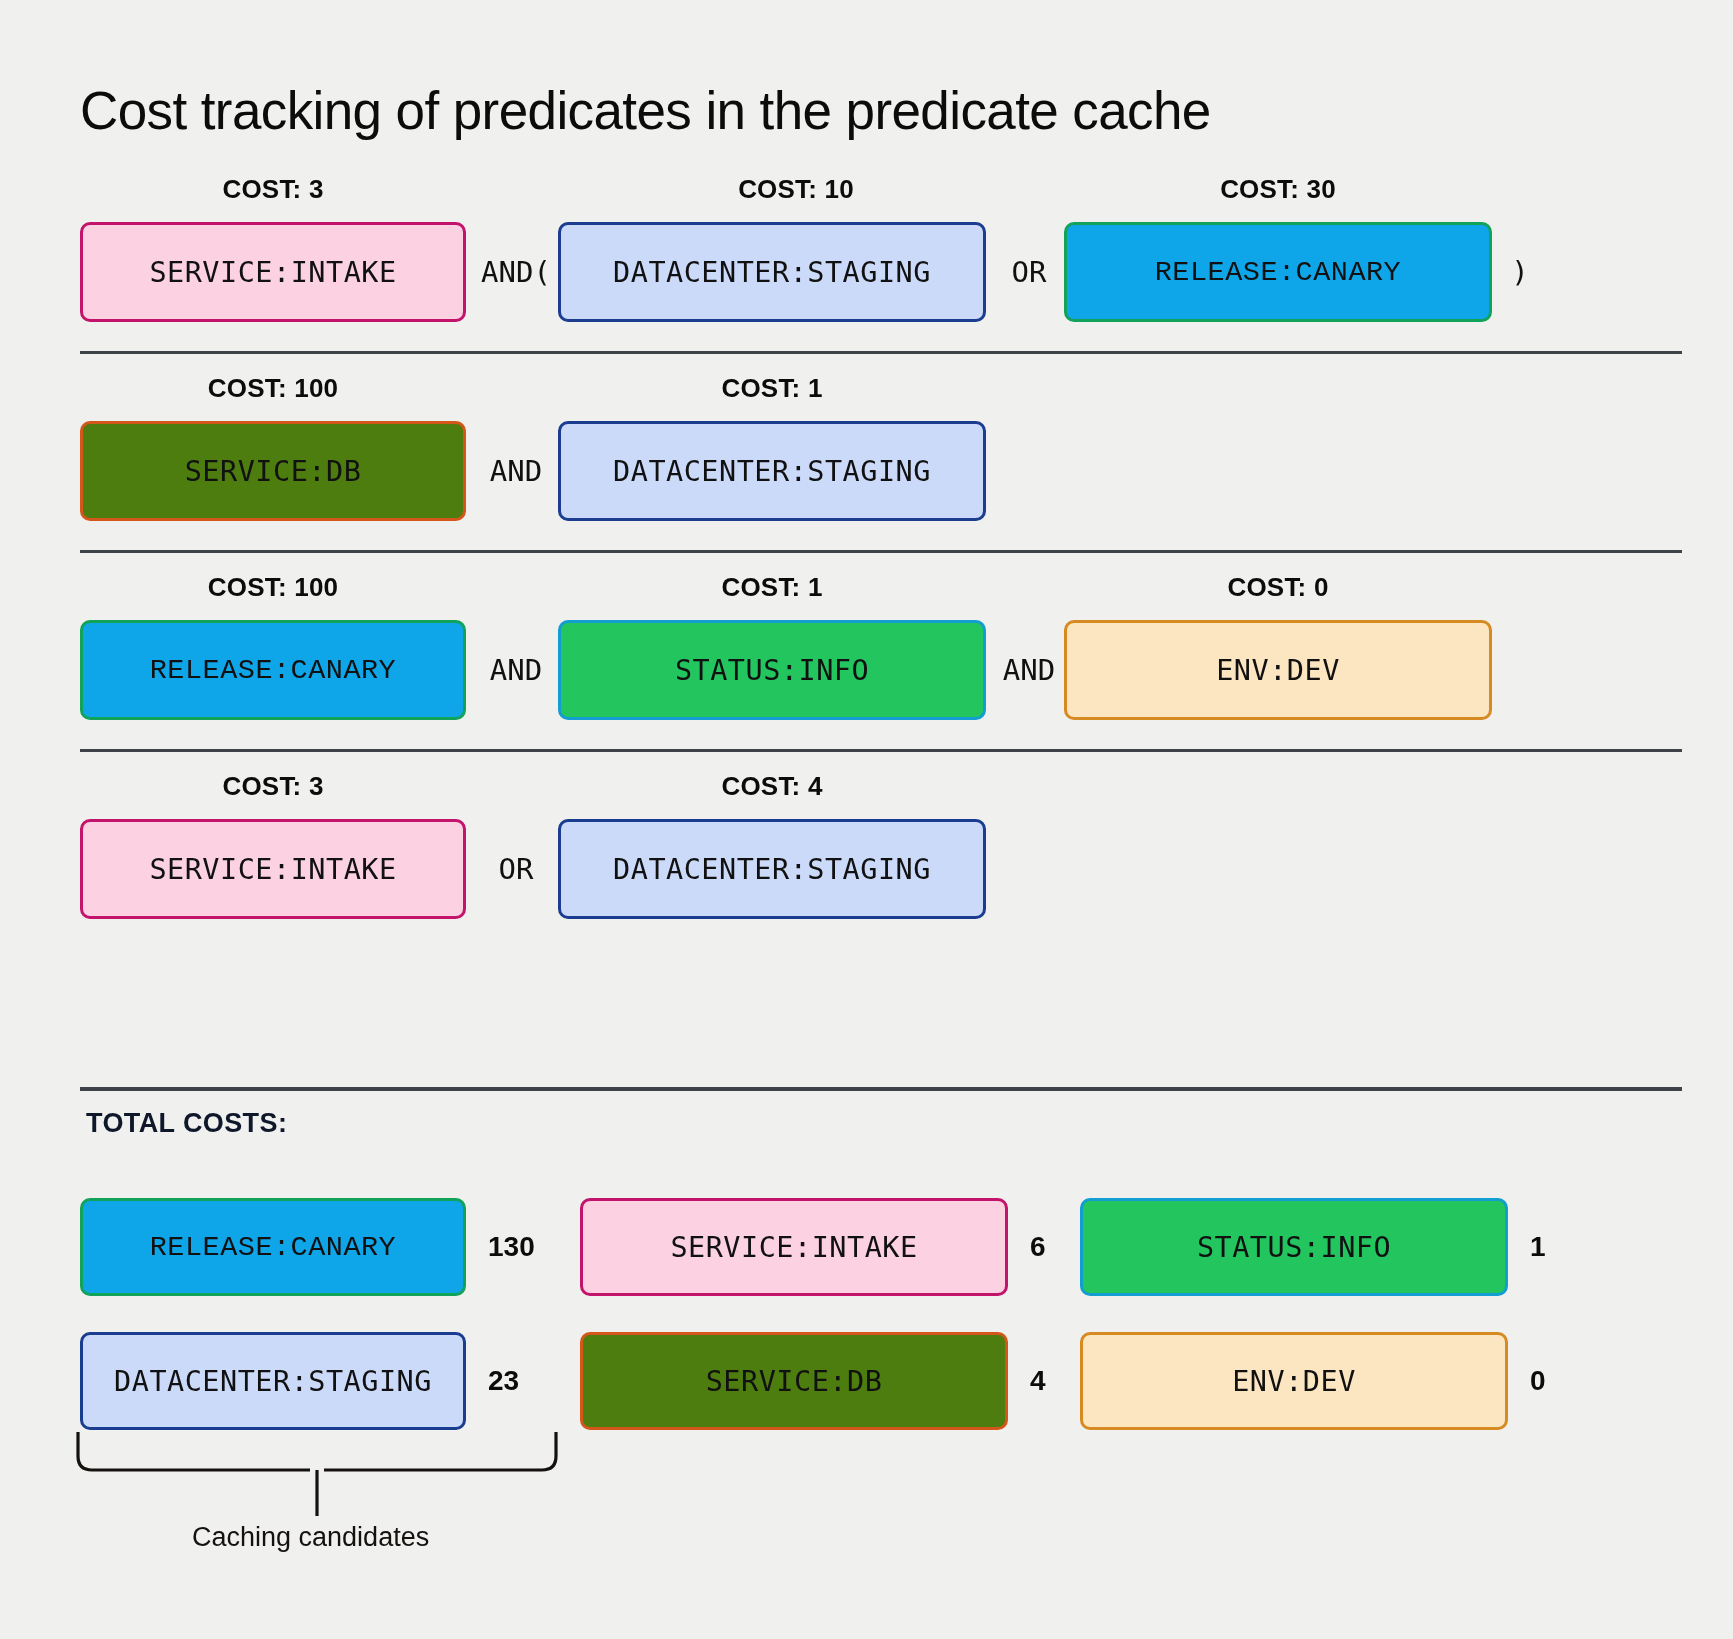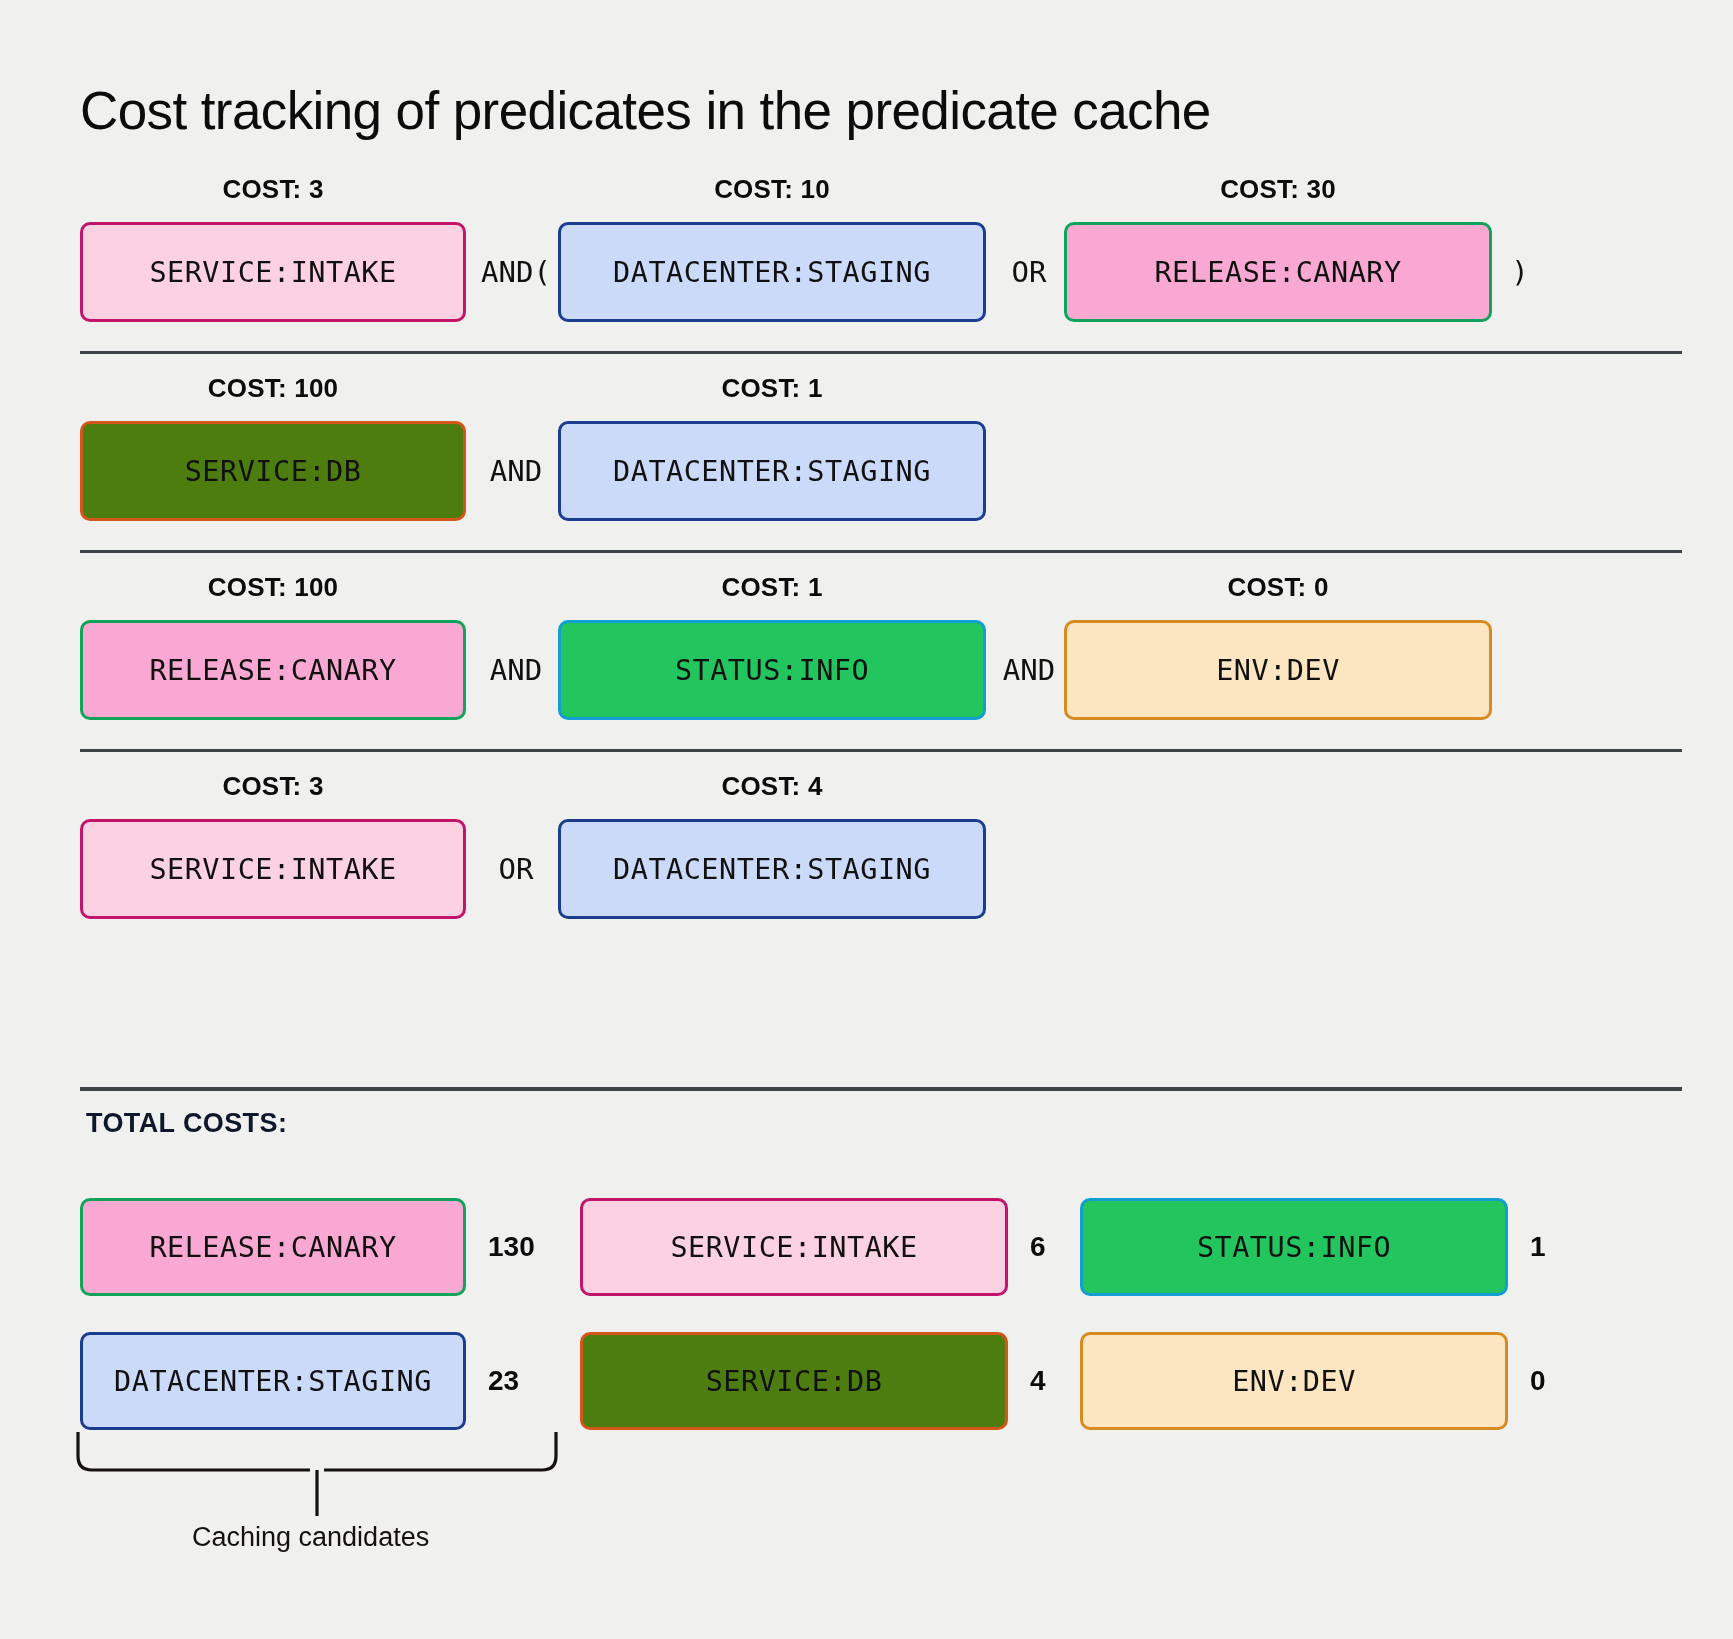--- a/index.html
+++ b/index.html
@@ -92,21 +92,21 @@
     color: #111;
     display: flex;
     align-items: center;
     justify-content: center;
     white-space: pre;
   }
 
   
   .c-pink    { background: #fcd1e2; border-color: #c3146b; }
   .c-blue    { background: #ccdafa; border-color: #1b3d8f; }
-  .c-green   { background: #f9a8d4; border-color: #10a359; }
+  .c-green   { background: #0ea5e9; border-color: #10a359; font-family: Liberation Mono, monospace; }
   .c-peach   { background: #4d7c0f; border-color: #d3561a; }
   .c-cyan    { background: #22c55e; border-color: #129ed0; }
   .c-amber   { background: #fce5c1; border-color: #d68a22; }
 
   
   .totals-rule {
     position: absolute;
     left: 80px;
     right: 51px;
     top: 1087px;
@@ -169,21 +169,21 @@
 
 <div class="page">
 
   <div class="title">Cost tracking of predicates in the predicate cache</div>
 
   <div class="rows">
       <div class="exprrow">
         <div class="costline" style="left: 0px; width: 386px;">COST: 3</div>
         <div class="chip c-pink" style="position: absolute; top: 52px; left: 0px; width: 386px;">SERVICE:INTAKE</div>
         <div class="op" style="position: absolute; top: 52px; height: 100px; left: 394px; width: 84px;">AND(</div>
-        <div class="costline" style="left: 478px; width: 428px;">COST:  10</div>
+        <div class="costline" style="left: 502px; width: 428px;">COST:  10</div>
         <div class="chip c-blue" style="position: absolute; top: 52px; left: 478px; width: 428px;">DATACENTER:STAGING</div>
         <div class="op" style="position: absolute; top: 52px; height: 100px; left: 914px; width: 70px;">OR</div>
         <div class="costline" style="left: 984px; width: 428px;">COST: 30</div>
         <div class="chip c-green" style="position: absolute; top: 52px; left: 984px; width: 428px;">RELEASE:CANARY</div>
         <div class="op" style="position: absolute; top: 52px; height: 100px; left: 1420px; width: 40px;">)</div>
       </div>
       <div class="exprrow">
         <div class="divider" style="top: -18px;"></div>
         <div class="costline" style="left: 0px; width: 386px;">COST: 100</div>
         <div class="chip c-peach" style="position: absolute; top: 52px; left: 0px; width: 386px;">SERVICE:DB</div>

